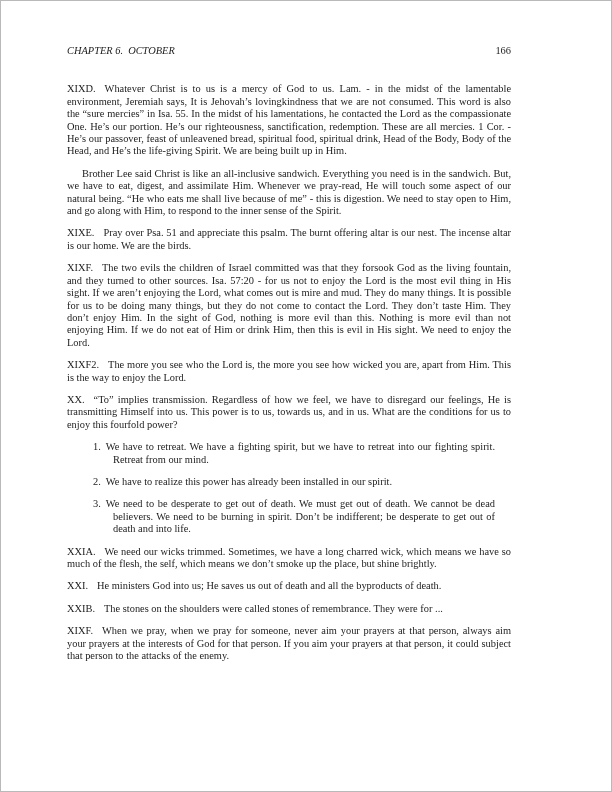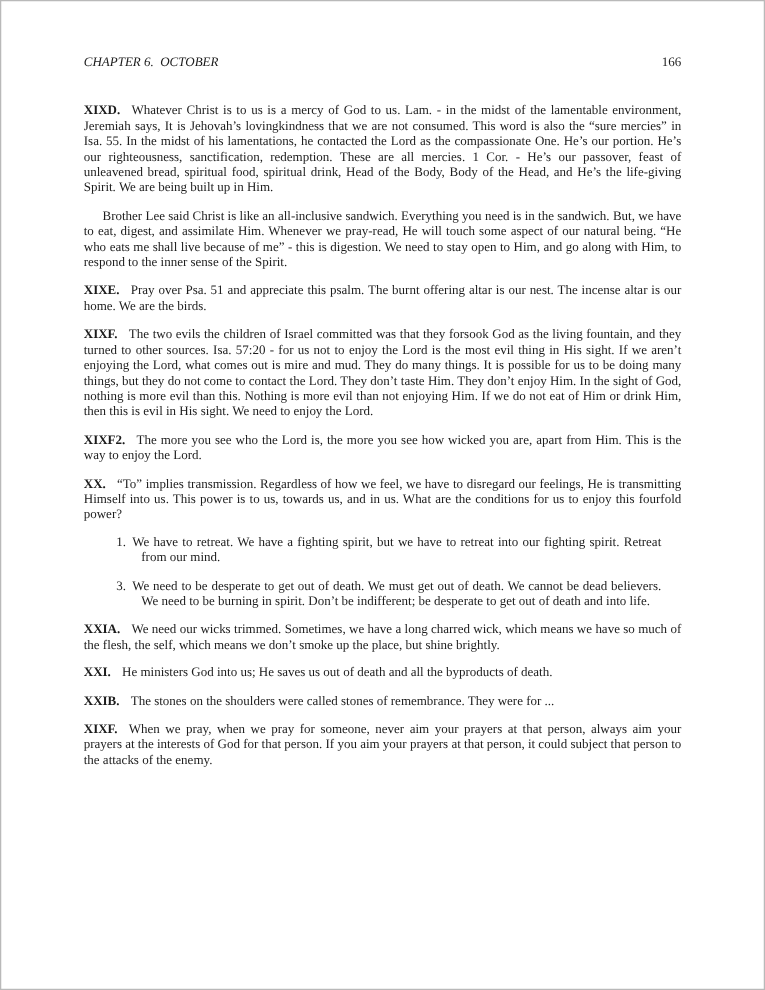--- a/index.html
+++ b/index.html
@@ -7,21 +7,21 @@
     padding: 0;
     background: #ffffff;
   }
   .page {
     position: relative;
     width: 612px;
     height: 792px;
     box-sizing: border-box;
     background: #ffffff;
     border: 1px solid #b9b9b9;
-    padding: 44px 66px 0 66px;
+    padding: 44px 100px 0 66px;
     overflow: hidden;
     font-family: "Liberation Serif", "DejaVu Serif", serif;
     font-size: 10.4px;
     line-height: 12.4px;
     color: #1c1c1c;
   }
   .running-head {
     display: flex;
     justify-content: space-between;
     align-items: baseline;
@@ -35,21 +35,21 @@
     font-style: normal;
   }
   .block {
     margin: 0 0 10px 0;
     text-align: justify;
   }
   .block.indent {
     text-indent: 15px;
   }
   .para-label {
-    font-weight: bold;
+    font-weight: normal;
     padding-right: 9px;
   }
   .num-list {
     margin: 0 0 10px 0;
   }
   .list-item {
     margin: 0 16px 10px 0;
     padding-left: 46px;
     text-indent: -20px;
     text-align: justify;
@@ -79,20 +79,21 @@
 
   <p class="block labeled"><span class="para-label">XIXF.</span><span>The two evils the children of Israel committed was that they forsook God as the living fountain, and they turned to other sources. Isa. 57:20 - for us not to enjoy the Lord is the most evil thing in His sight. If we aren’t enjoying the Lord, what comes out is mire and mud. They do many things. It is possible for us to be doing many things, but they do not come to contact the Lord. They don’t taste Him. They don’t enjoy Him. In the sight of God, nothing is more evil than this. Nothing is more evil than not enjoying Him. If we do not eat of Him or drink Him, then this is evil in His sight. We need to enjoy the Lord.</span></p>
 
 
   <p class="block labeled"><span class="para-label">XIXF2.</span><span>The more you see who the Lord is, the more you see how wicked you are, apart from Him. This is the way to enjoy the Lord.</span></p>
 
   <p class="block labeled"><span class="para-label">XX.</span><span>“To” implies transmission. Regardless of how we feel, we have to disregard our feelings, He is transmitting Himself into us. This power is to us, towards us, and in us. What are the conditions for us to enjoy this fourfold power?</span></p>
 
   <div class="num-list">
     <div class="list-item"><span class="item-num">1.</span><span>We have to retreat. We have a fighting spirit, but we have to retreat into our fighting spirit. Retreat from our mind.</span></div>
+    <div class="list-item"><span class="item-num">2.</span><span>We have to realize this power has already been installed in our spirit.</span></div>
     <div class="list-item"><span class="item-num">3.</span><span>We need to be desperate to get out of death. We must get out of death. We cannot be dead believers. We need to be burning in spirit. Don’t be indifferent; be desperate to get out of death and into life.</span></div>
   </div>
 
 
   <p class="block labeled"><span class="para-label">XXIA.</span><span>We need our wicks trimmed. Sometimes, we have a long charred wick, which means we have so much of the flesh, the self, which means we don’t smoke up the place, but shine brightly.</span></p>
 
   <p class="block labeled"><span class="para-label">XXI.</span><span>He ministers God into us; He saves us out of death and all the byproducts of death.</span></p>
 
   <p class="block labeled"><span class="para-label">XXIB.</span><span>The stones on the shoulders were called stones of remembrance. They were for ...</span></p>
 

